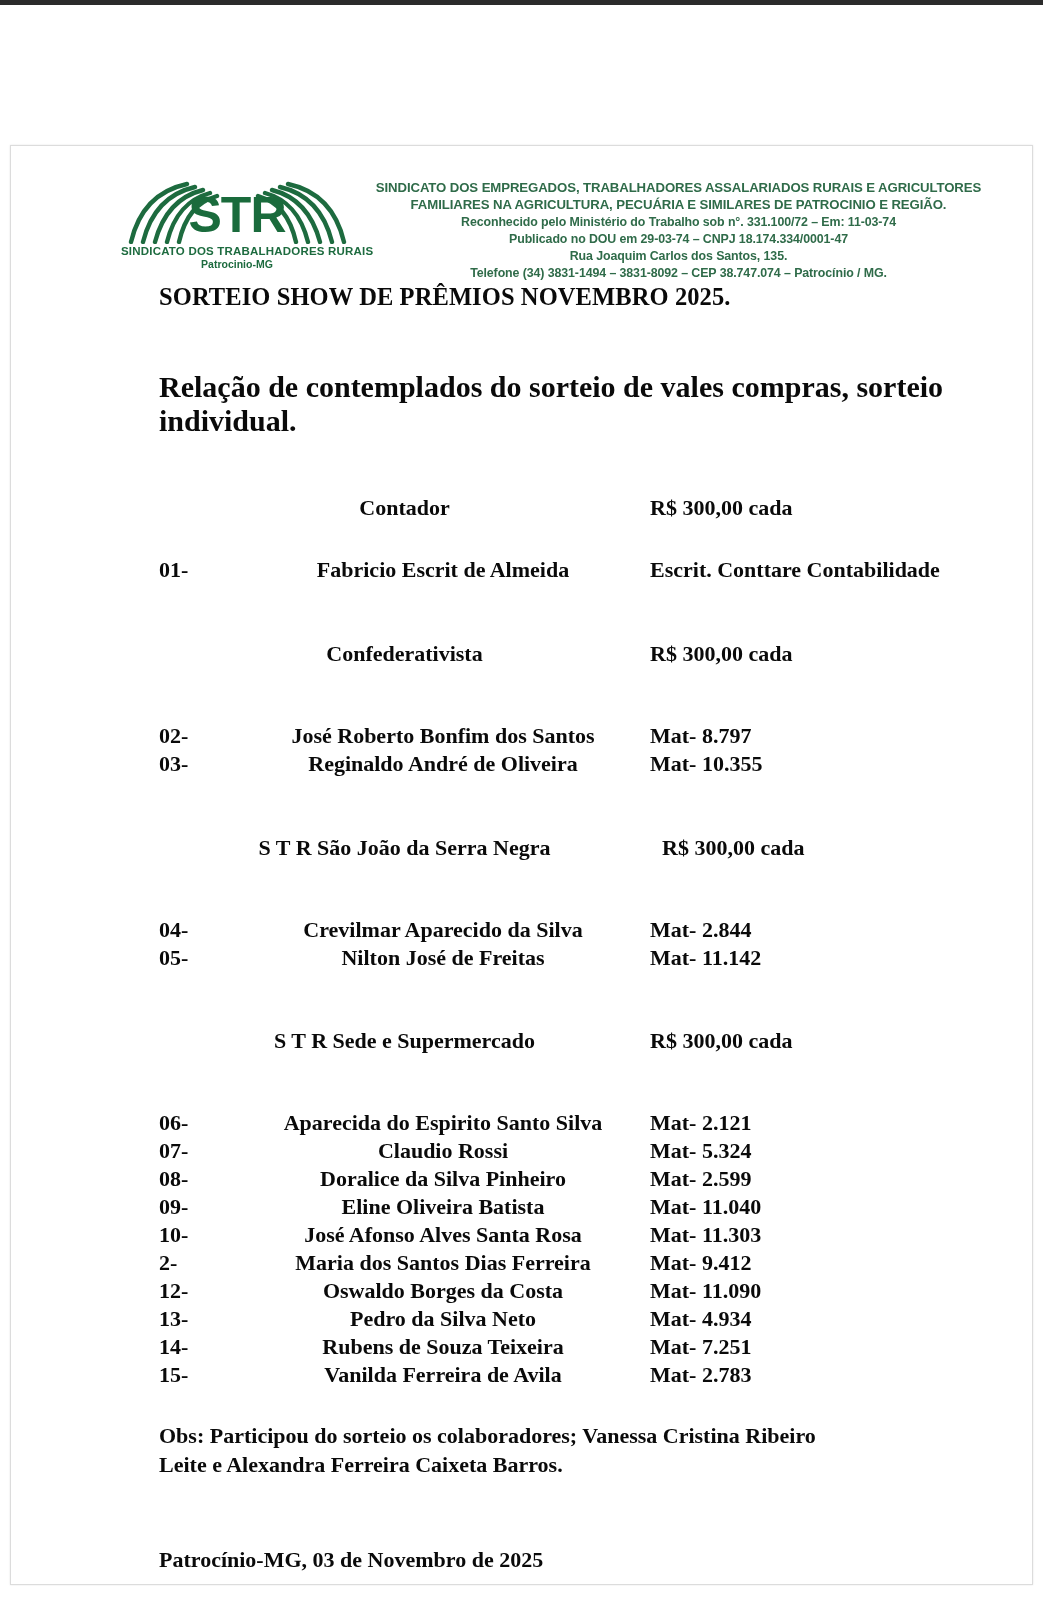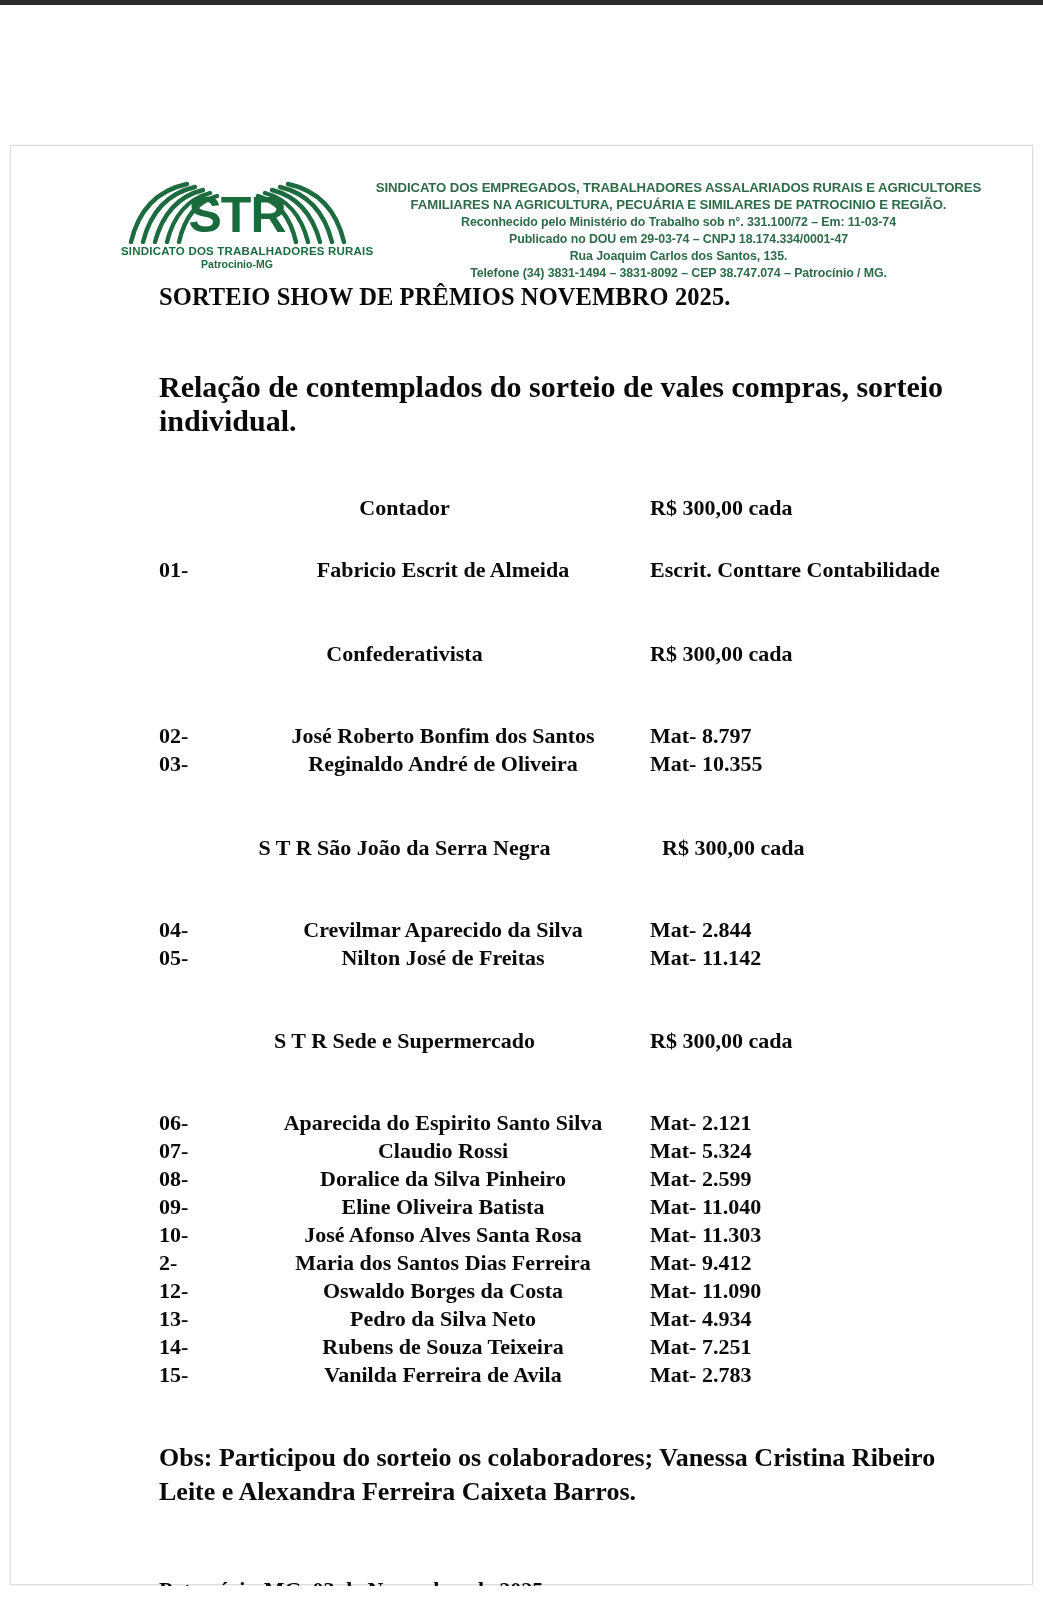--- a/index.html
+++ b/index.html
@@ -124,24 +124,24 @@
   .row.cat { line-height:1.27; }
   .row.cat .c2 { flex:1 1 auto; }
   .row.cat .c3 { width:342px; flex:0 0 342px; }
   .row.cat.indent-amt .c3 { padding-left:12px; }
 
   .gap-cat   { height:56px; }
   .gap-list  { height:54px; }
   .gap-small { height:34px; }
 
   .obs {
-    font-size:26px;
+    font-size:22px;
     font-weight:bold;
     line-height:1.32;
-    margin-top:52px;
+    margin-top:32px;
   }
   .datePlace {
     font-size:22px;
     font-weight:bold;
     margin-top:68px;
   }
 
   .signatures {
     display:flex;
     margin-top:42px;

